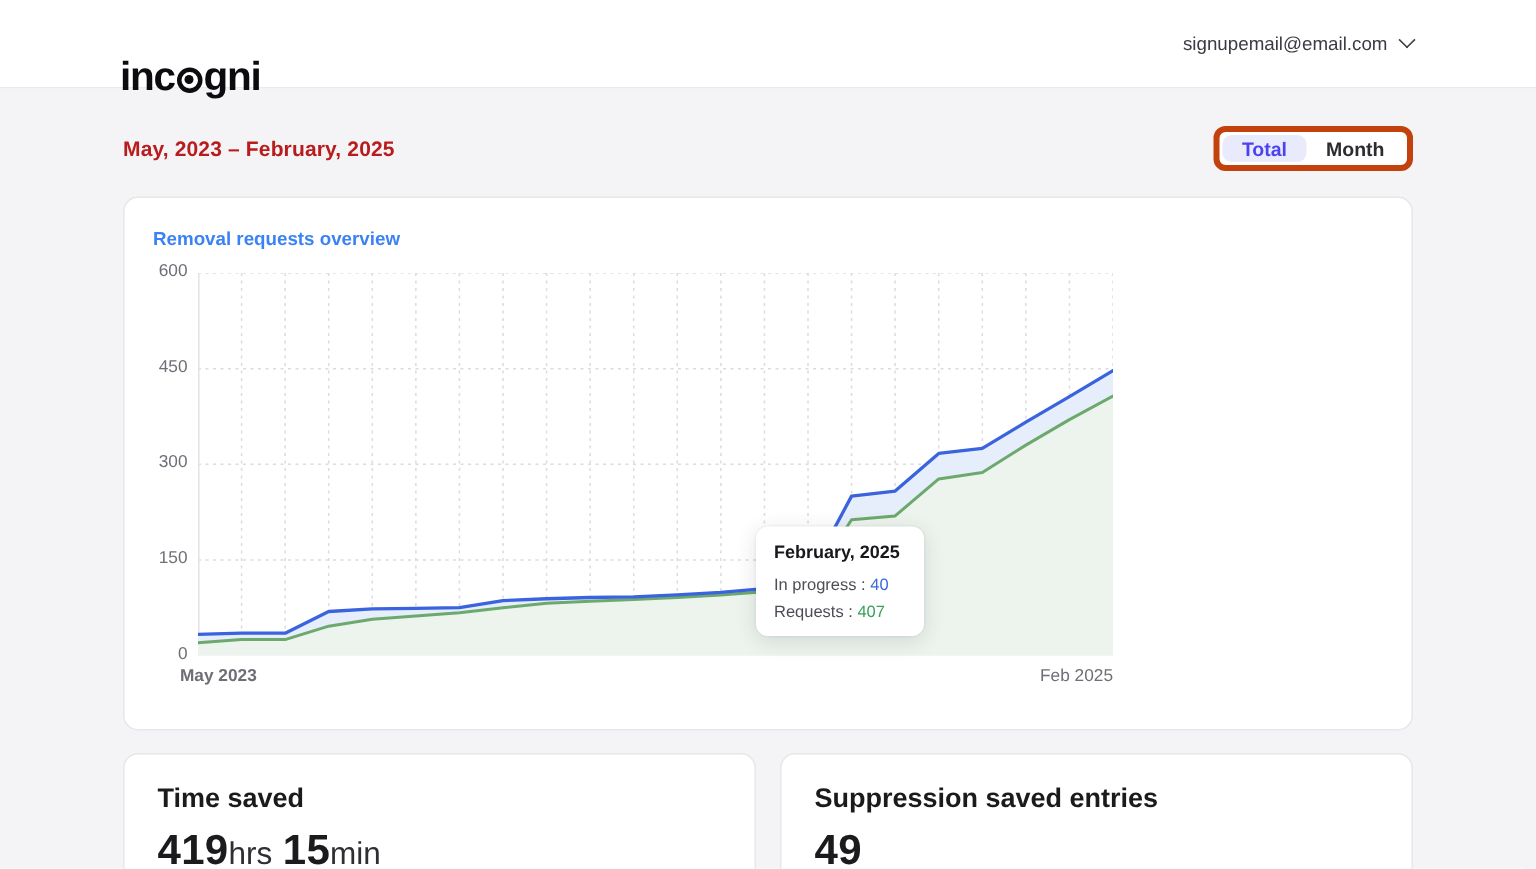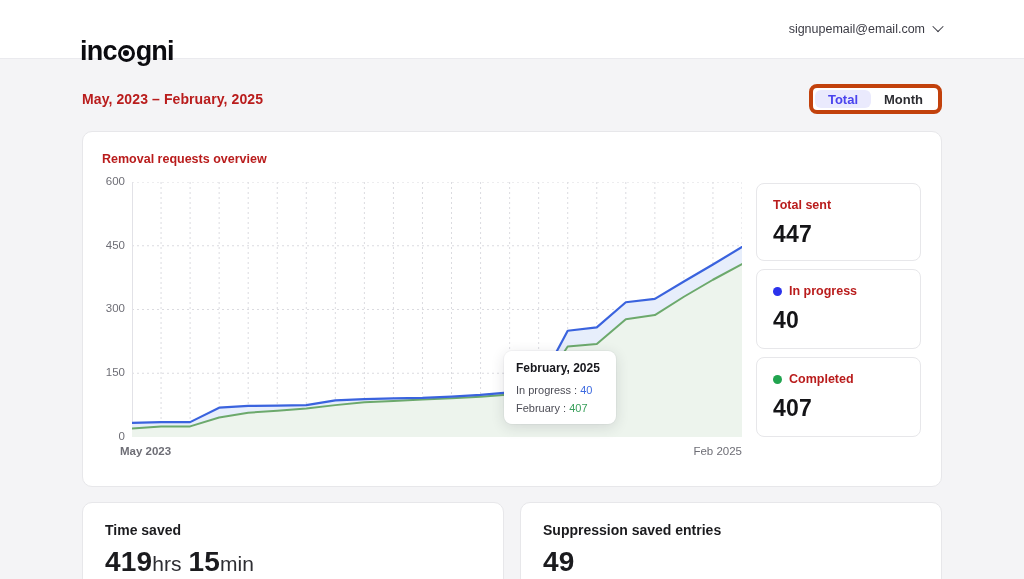--- a/index.html
+++ b/index.html
@@ -49,21 +49,21 @@
     font-size:13px; font-weight:700; padding:4px 13px; border-radius:6px;
     display:flex; align-items:center; color:#2c2c31; cursor:pointer;
   }
   .toggle-opt.selected { background:#eaeafd; color:var(--accent); }
 
   
   .overview-card {
     position:relative; margin-top:17px; height:356px; background:#ffffff;
     border:1px solid #e7e7ea; border-radius:10px;
   }
-  .card-label { font-size:12.5px; font-weight:700; color:#b91c1c; }
+  .card-label { font-size:12.5px; font-weight:700; color:#3b82f6; }
   .overview-title { position:absolute; left:19px; top:20px; }
 
   .plot-svg { position:absolute; left:49px; top:50px; }
   .y-tick {
     position:absolute; left:0; width:42px; text-align:right;
     font-size:11.5px; color:#6e6e76;
   }
   .x-tick { position:absolute; font-size:11.5px; color:#6e6e76; top:313px; }
   .x-tick.left { left:37px;font-weight:bold; }
   .x-tick.right { left:597px; width:62px; text-align:right; }
@@ -90,21 +90,21 @@
   .dot.blue { background:var(--dot-blue); }
   .dot.green { background:var(--dot-green); }
   .stat-value { font-size:23px; font-weight:700; color:#141417; margin-top:9px; letter-spacing:0.2px; }
 
   
   .bottom-row { display:flex; gap:16px; margin-top:15px; }
   .bottom-card {
     flex:1; background:#ffffff; border:1px solid #e7e7ea; border-radius:10px;
     height:110px; padding:19px 22px;
   }
-  .bottom-title { font-size:14px; font-weight:700; color:#1b1b1e; }
+  .bottom-title { font-size:18px; font-weight:700; color:#1b1b1e; }
   .bottom-value { margin-top:8px; color:#1b1b1e; }
   .bv-num { font-size:28px; font-weight:700; letter-spacing:0.2px; }
   .bv-unit { font-size:21px; font-weight:400; color:#2e2e33; }
   .bv-gap { margin-left:7px; }
 </style>
 </head>
 <body>
 
 <div class="header">
   <div class="logo">
@@ -173,46 +173,24 @@
 
     <span class="x-tick left">May 2023</span>
     <span class="x-tick right">Feb 2025</span>
 
     <div class="chart-tooltip">
       <div class="tip-title">February, 2025</div>
       <div class="tip-row">
         <span>In progress :</span><span class="tip-val blue">40</span>
       </div>
       <div class="tip-row">
-        <span>February :</span><span class="tip-val green">407</span>
-      </div>
-    </div>
-
-    <div class="stats-col">
-      <div class="stat-card">
-        <div class="stat-head">
-          <span class="card-label">Total sent</span>
-        </div>
-        <div class="stat-value">447</div>
-      </div>
-      <div class="stat-card">
-        <div class="stat-head">
-          <span class="dot blue"></span>
-          <span class="card-label">In progress</span>
-        </div>
-        <div class="stat-value">40</div>
-      </div>
-      <div class="stat-card">
-        <div class="stat-head">
-          <span class="dot green"></span>
-          <span class="card-label">Completed</span>
-        </div>
-        <div class="stat-value">407</div>
-      </div>
-    </div>
+        <span>Requests :</span><span class="tip-val green">407</span>
+      </div>
+    </div>
+
   </div>
 
   <div class="bottom-row">
     <div class="bottom-card">
       <div class="bottom-title">Time saved</div>
       <div class="bottom-value">
         <span class="bv-num">419</span><span class="bv-unit">hrs</span><span class="bv-num bv-gap">15</span><span class="bv-unit">min</span>
       </div>
     </div>
     <div class="bottom-card">

